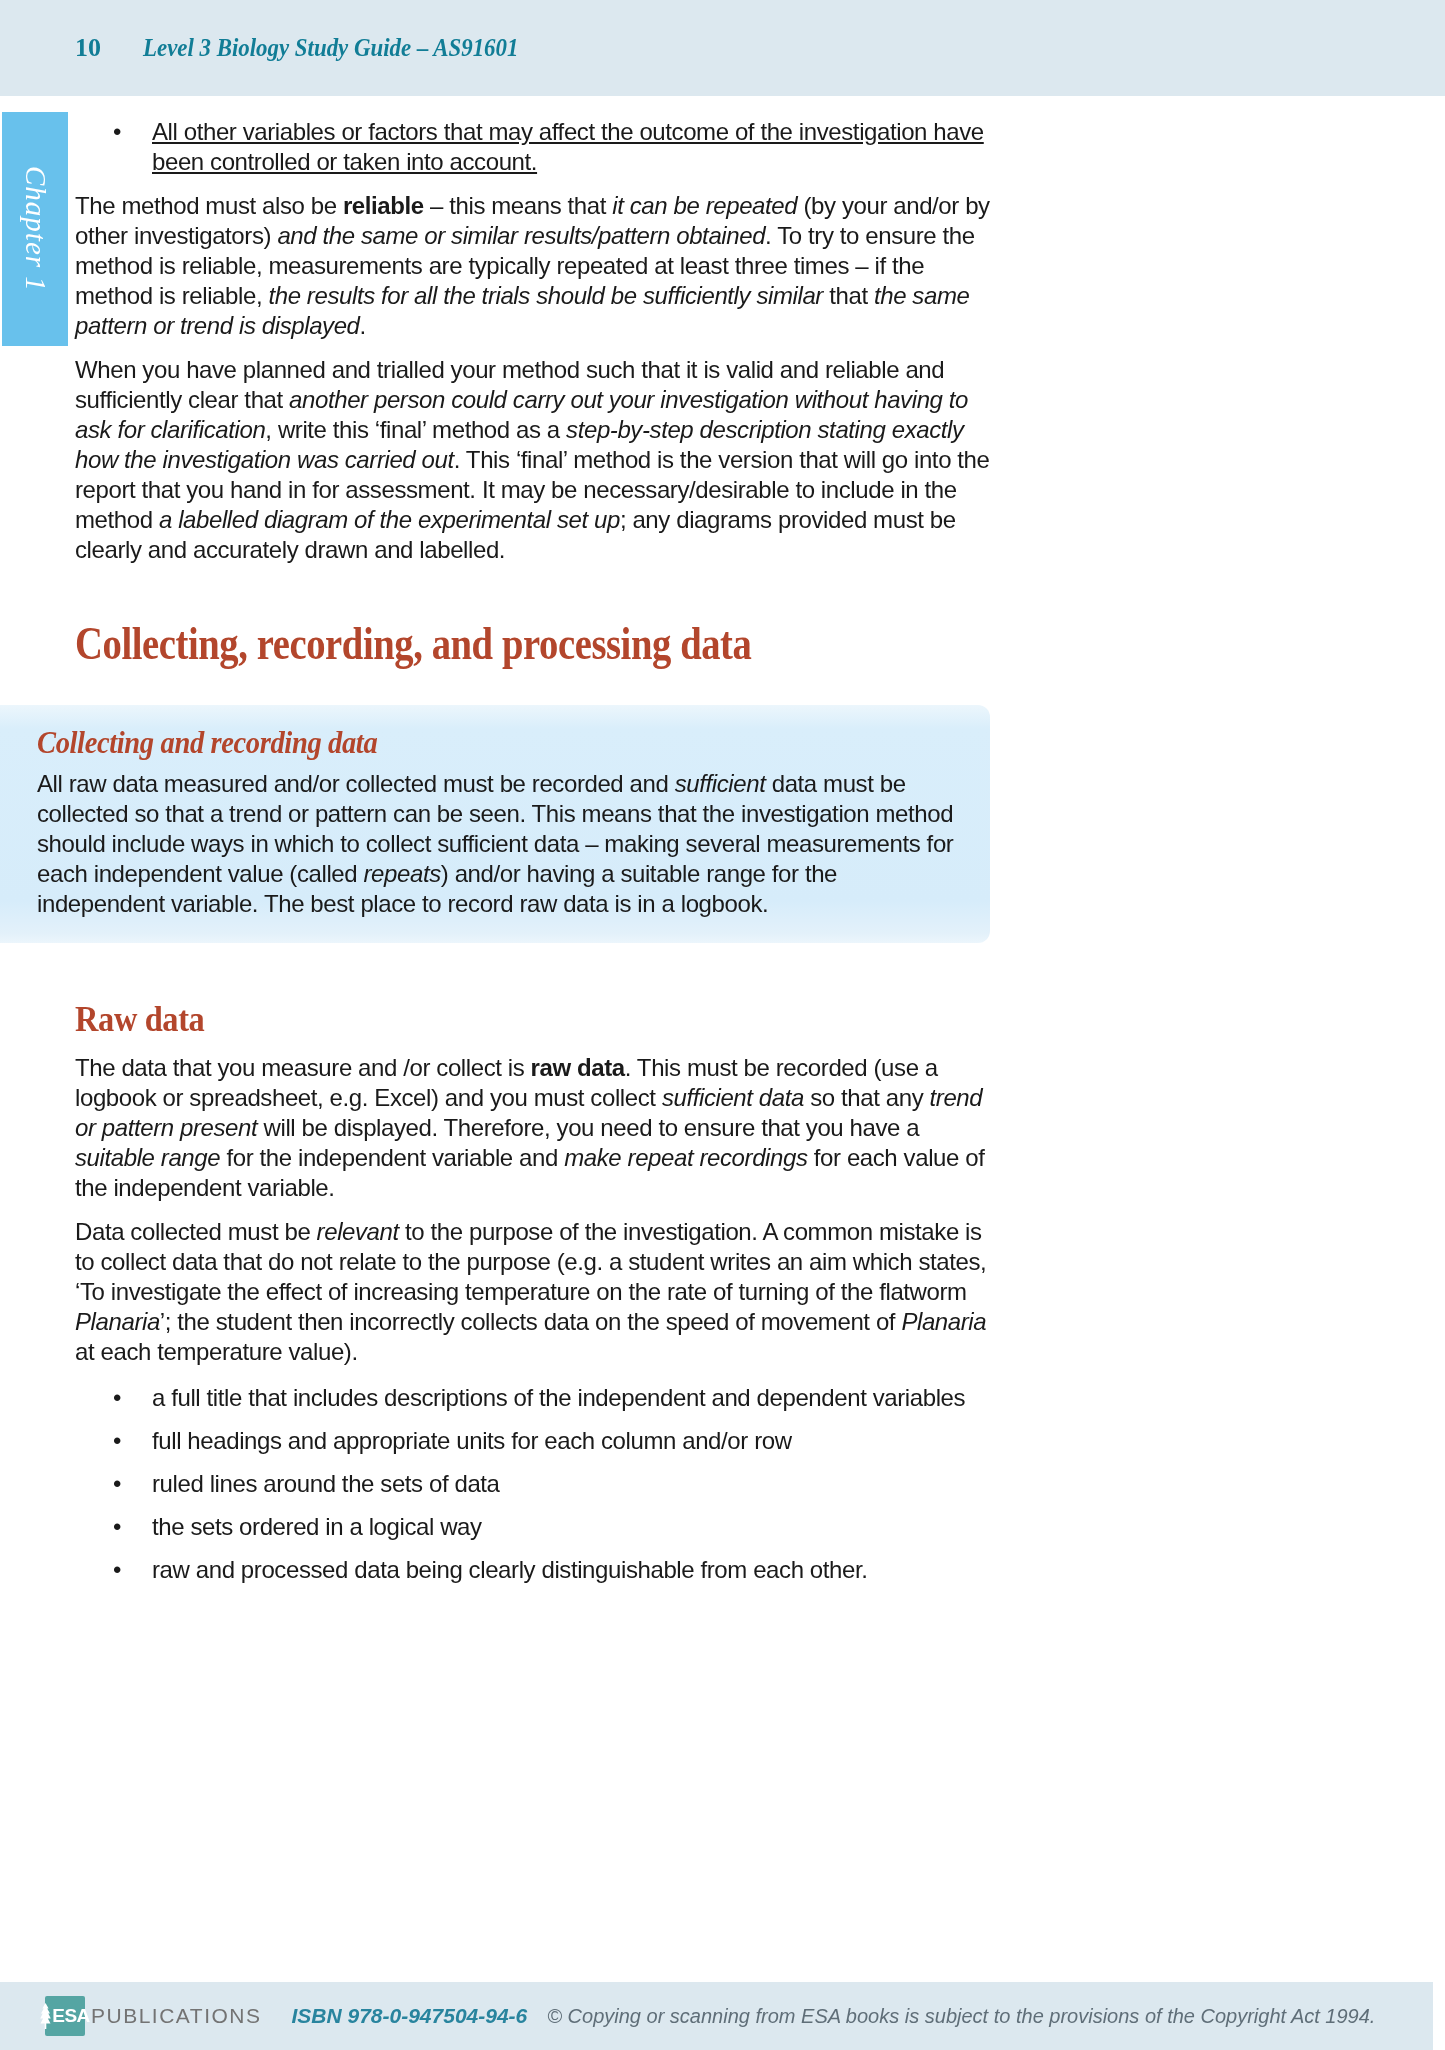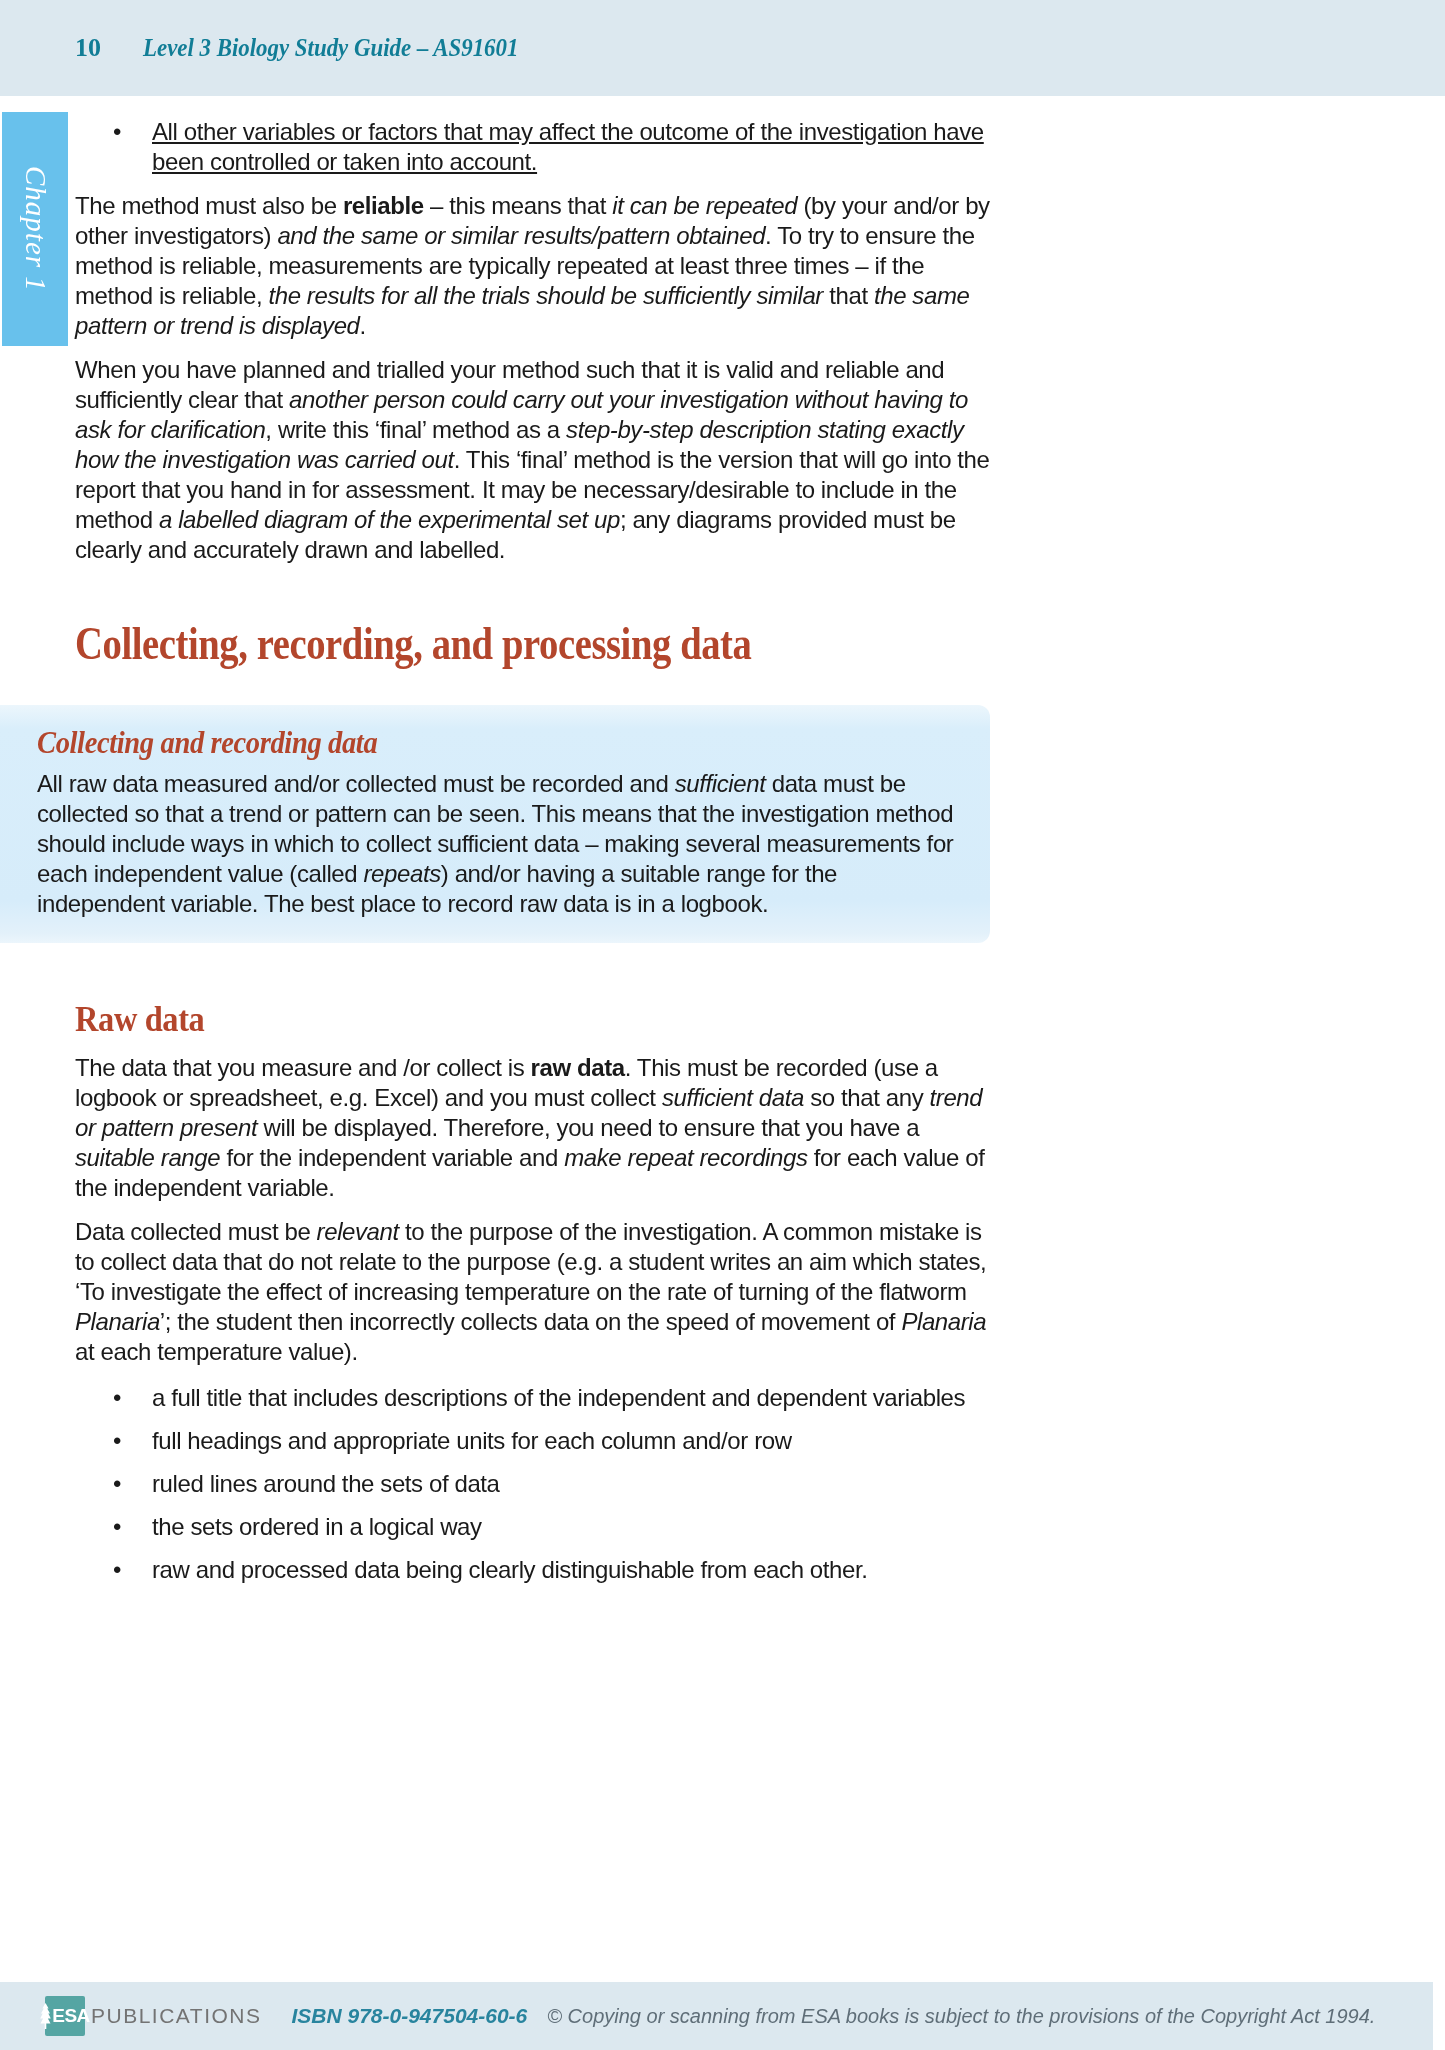--- a/index.html
+++ b/index.html
@@ -155,17 +155,17 @@
   <footer class="page-footer">
     <div class="esa-logo">
       <span class="esa-tree">
         <svg width="11" height="26" viewBox="0 0 11 26" xmlns="http://www.w3.org/2000/svg">
           <path fill="#ffffff" d="M5.5 0 L8.6 5.5 H7.2 L10 10.5 H8.3 L10.8 15.5 H7.9 L10.5 20.5 H6.3 V26 H4.7 V20.5 H0.5 L3.1 15.5 H0.2 L2.7 10.5 H1 L3.8 5.5 H2.4 Z"></path>
         </svg>
       </span>
       <span class="esa-text">ESA</span>
     </div>
     <span class="publications">PUBLICATIONS</span>
-    <span class="isbn">ISBN 978-0-947504-60-6</span>
+    <span class="isbn">ISBN 978-0-947504-94-6</span>
     <span class="copyright">© Copying or scanning from ESA books is subject to the provisions of the Copyright Act 1994.</span>
   </footer>
 
 </div>
 
 </body></html>

